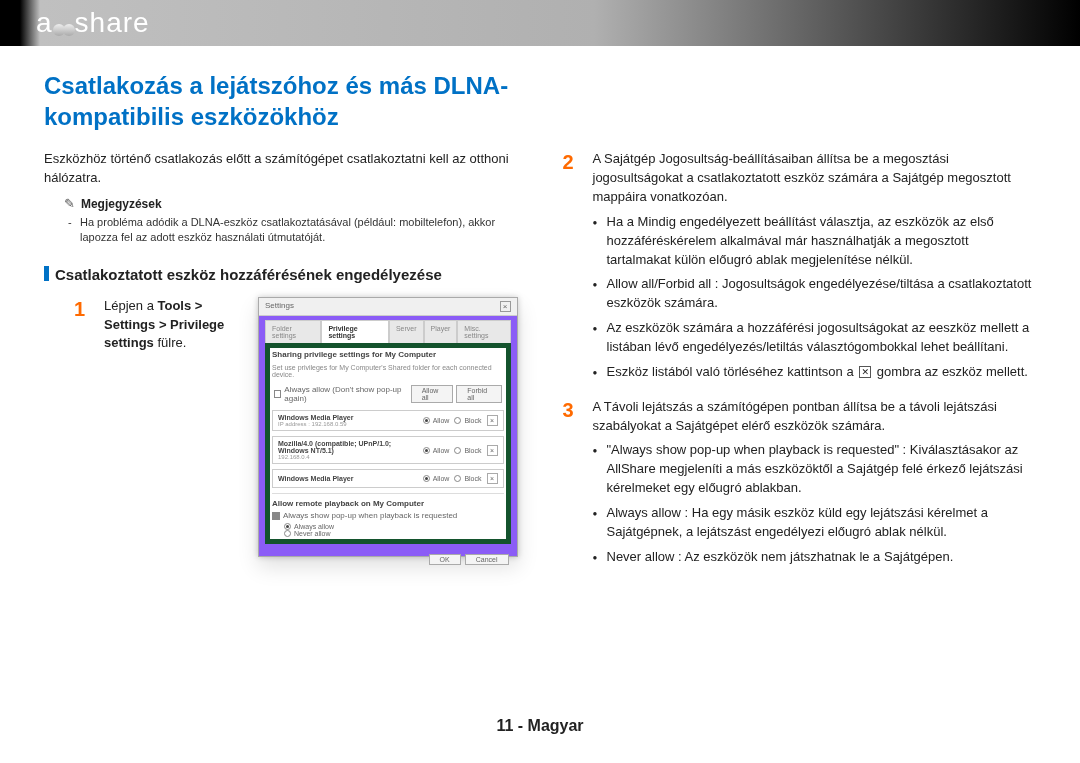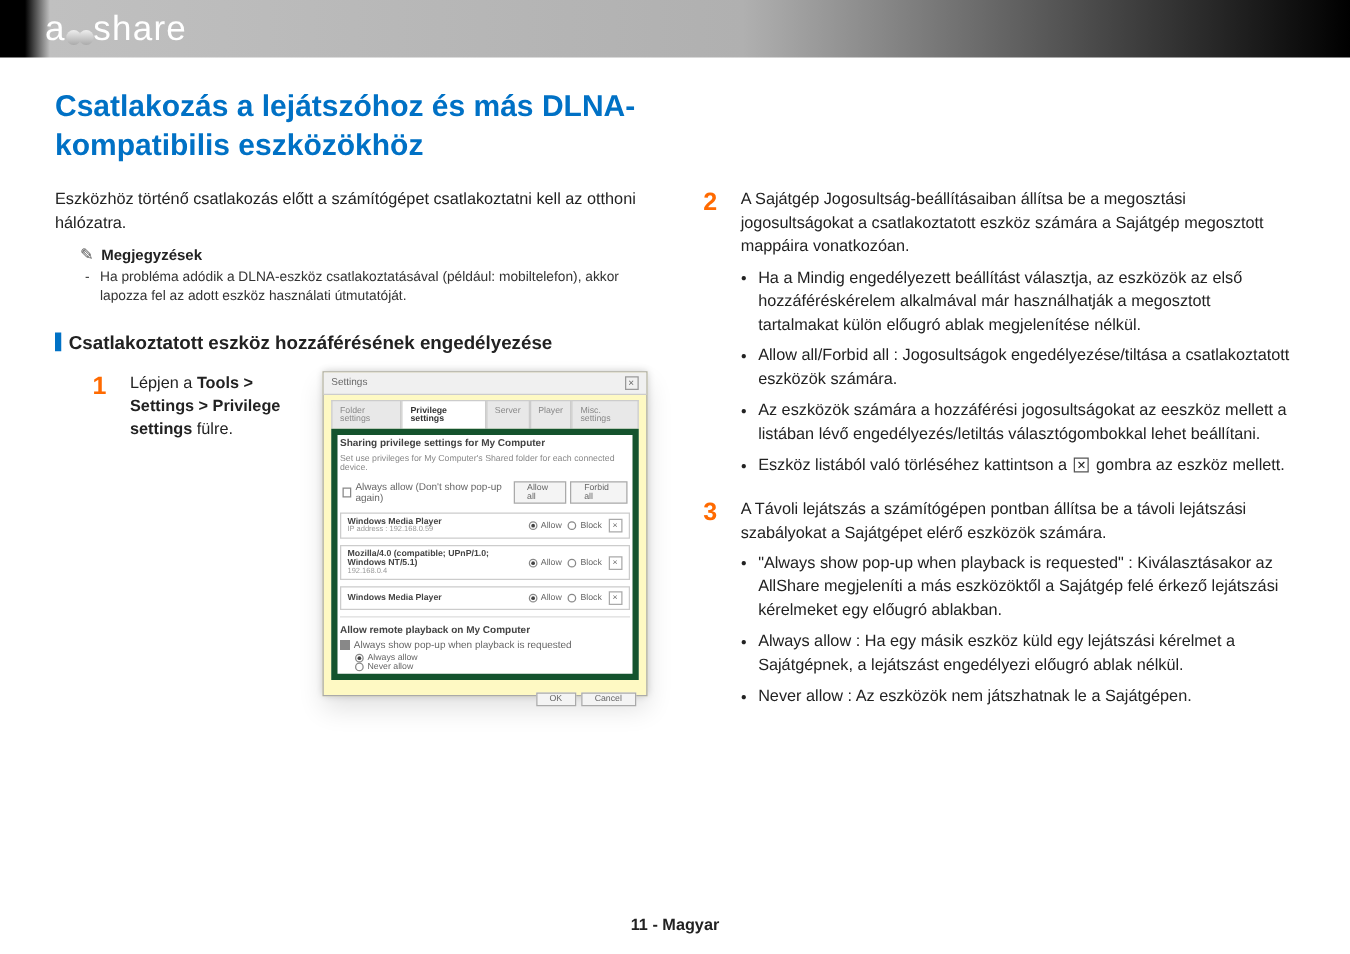--- a/index.html
+++ b/index.html
@@ -150,21 +150,21 @@
   }
   .step1-text { width: 140px; font-size:13px; line-height:1.4; }
   
   .dialog {
     width: 300px;
     height: 260px;
     border: 1px solid #aaa;
     box-shadow: 0 0 6px rgba(0,0,0,0.2), 0 10px 20px rgba(0,0,0,0.12);
     font-size: 8px;
     color: #666;
-    background:#fef9c3;
+    background:#8b5cf6;
     display:flex;
     flex-direction:column;
   }
   .dlg-title {
     background:#f0f0f0;
     padding:3px 6px;
     border-bottom:1px solid #ccc;
     display:flex;
     justify-content:space-between;
   }
@@ -218,24 +218,24 @@
   .dlg-dev-name{font-weight:700;font-size:7px;color:#444;}
   .dlg-dev-sub{font-size:6px;color:#999;}
   .dlg-deldot{width:11px;height:11px;border:1px solid #aaa;text-align:center;line-height:9px;font-size:7px;}
   .dlg-section2{border-top:1px solid #ddd;padding-top:5px;}
   .dlg-footer{
     display:flex; justify-content:flex-end; gap:4px;
     padding:4px 8px;
   }
   .pagefoot{
     position:absolute;
-    bottom:16px;
+    bottom:28px;
     width:100%;
     text-align:center;
-    font-size:13px;
+    font-size:16px;
     font-weight:700;
   }
 </style>
 </head>
 <body>
 
 <div class="topbar">
   <div class="logo">
     <span class="logo-a">a</span>
     <span class="logo-circles">

